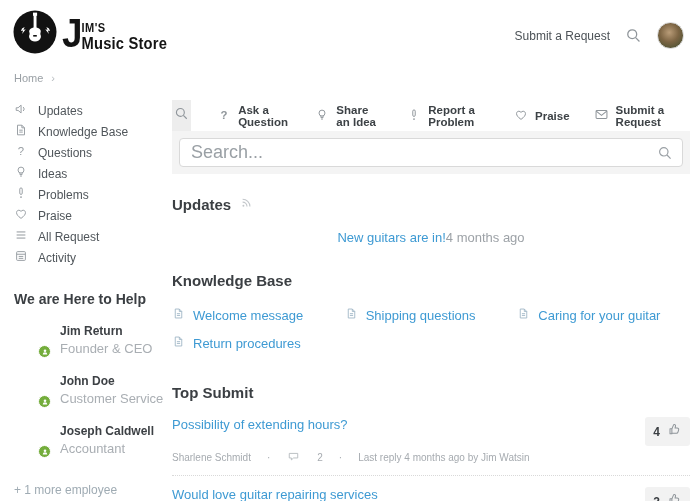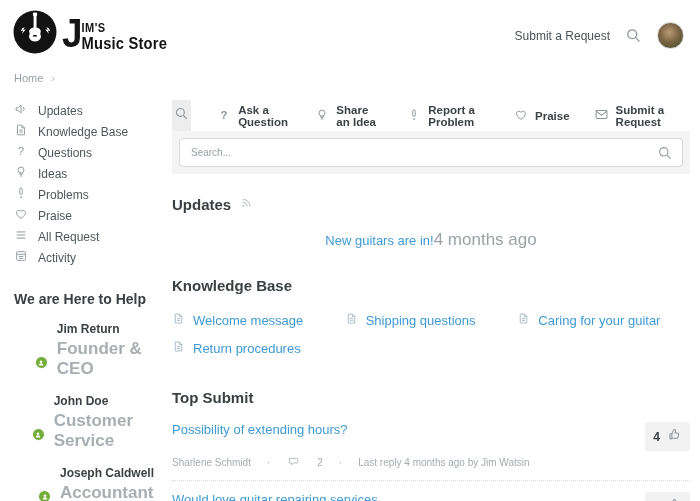--- a/index.html
+++ b/index.html
@@ -41,46 +41,46 @@
   .person { display:flex; align-items:center; gap:11px; margin-top:15px; }
   .avatar-wrap { position:relative; width:35px; height:35px; }
   .avatar { width:35px; height:35px; border-radius:50%; }
   .av-jim { background:radial-gradient(circle at 50% 40%, #a98e6b 0%, #6f8a4a 55%, #2e421e 100%); }
   .av-john { background:radial-gradient(circle at 50% 42%, #e4d4b2 0%, #b4a27e 55%, #6d604a 100%); }
   .av-joseph { background:radial-gradient(circle at 50% 45%, #d8c6b0 0%, #8a7a66 55%, #2f2a26 100%); }
   .online-badge { position:absolute; right:-2px; bottom:-1px; width:13px; height:13px;
     border-radius:50%; background:#74ad3c; border:1.5px solid #fff;
     display:flex; align-items:center; justify-content:center; }
   .p-name { font-size:12px; font-weight:700; color:#3d4145; }
-  .p-role { font-size:17px; color:#a9aeb3; margin-top:3px;font-weight:bold; }
+  .p-role { font-size:13px; color:#a9aeb3; margin-top:3px; }
   .more-link { margin-top:26px; font-size:12px; color:#9fabb3; cursor:pointer; }
 
   
   .tabbar { display:flex; align-items:center; }
   .tab-search { width:27px; height:31px; background:#ededed; display:flex;
     align-items:center; justify-content:center; cursor:pointer; margin-right:14px; }
   .tab { display:flex; align-items:center; gap:7px; font-size:11.5px; font-weight:700;
     color:#3d4246; cursor:pointer; padding:0 12px; height:31px; }
 
   
   .search-panel { background:#f4f4f4; padding:7px 7px; }
   .search-box { position:relative; }
   .search-input { width:100%; height:29px; border:1px solid #d9d9d9; border-radius:4px;
-    padding:0 34px 0 11px; font-size:10px; color:#a16207; outline:none;
+    padding:0 34px 0 11px; font-size:18px; color:#a16207; outline:none;
     font-family:"Liberation Sans", sans-serif; }
   .search-input::placeholder { color:#9aa0a5; }
   .search-box svg { position:absolute; right:10px; top:7px; }
 
   
   .section-head { display:flex; align-items:center; gap:9px; }
   .section-title { font-size:15px; font-weight:700; color:#3b3f43; }
   .updates-head { margin-top:21px; }
   .update-row { display:flex; justify-content:center; align-items:center; margin-top:17px; }
   a.blue, .blue { color:#3e9ad3; font-size:13px; text-decoration:none; cursor:pointer; }
-  .time { font-size:17px; color:#9da2a7; }
+  .time { font-size:13px; color:#9da2a7; }
 
   .kb-head { margin-top:27px; }
   .kb-grid { display:grid; grid-template-columns:1fr 1fr 1fr; row-gap:10px; margin-top:17px; }
   .kb-link { display:flex; align-items:center; gap:8px; cursor:pointer; }
 
   .ideas-head { margin-top:32px; }
   .idea-row { display:flex; justify-content:space-between; align-items:flex-start;
     padding:11px 0 10px; }
   .idea-row + .idea-row { border-top:1px dotted #d9d9d9; }
   .ideas-list { margin-top:5px; }

